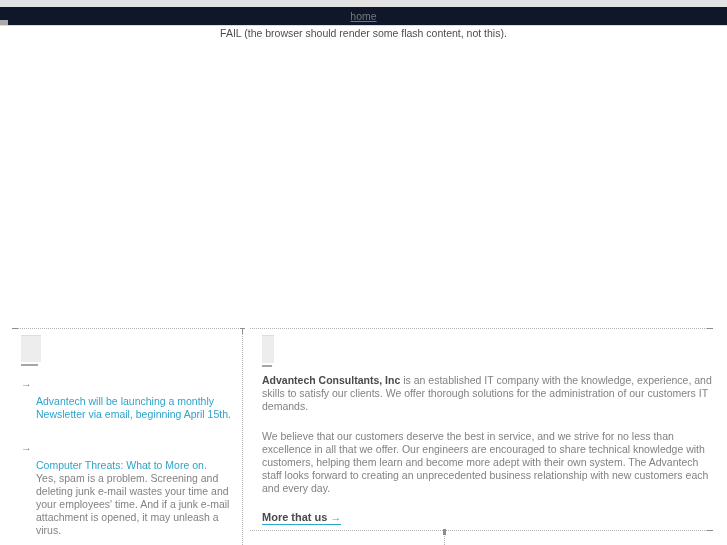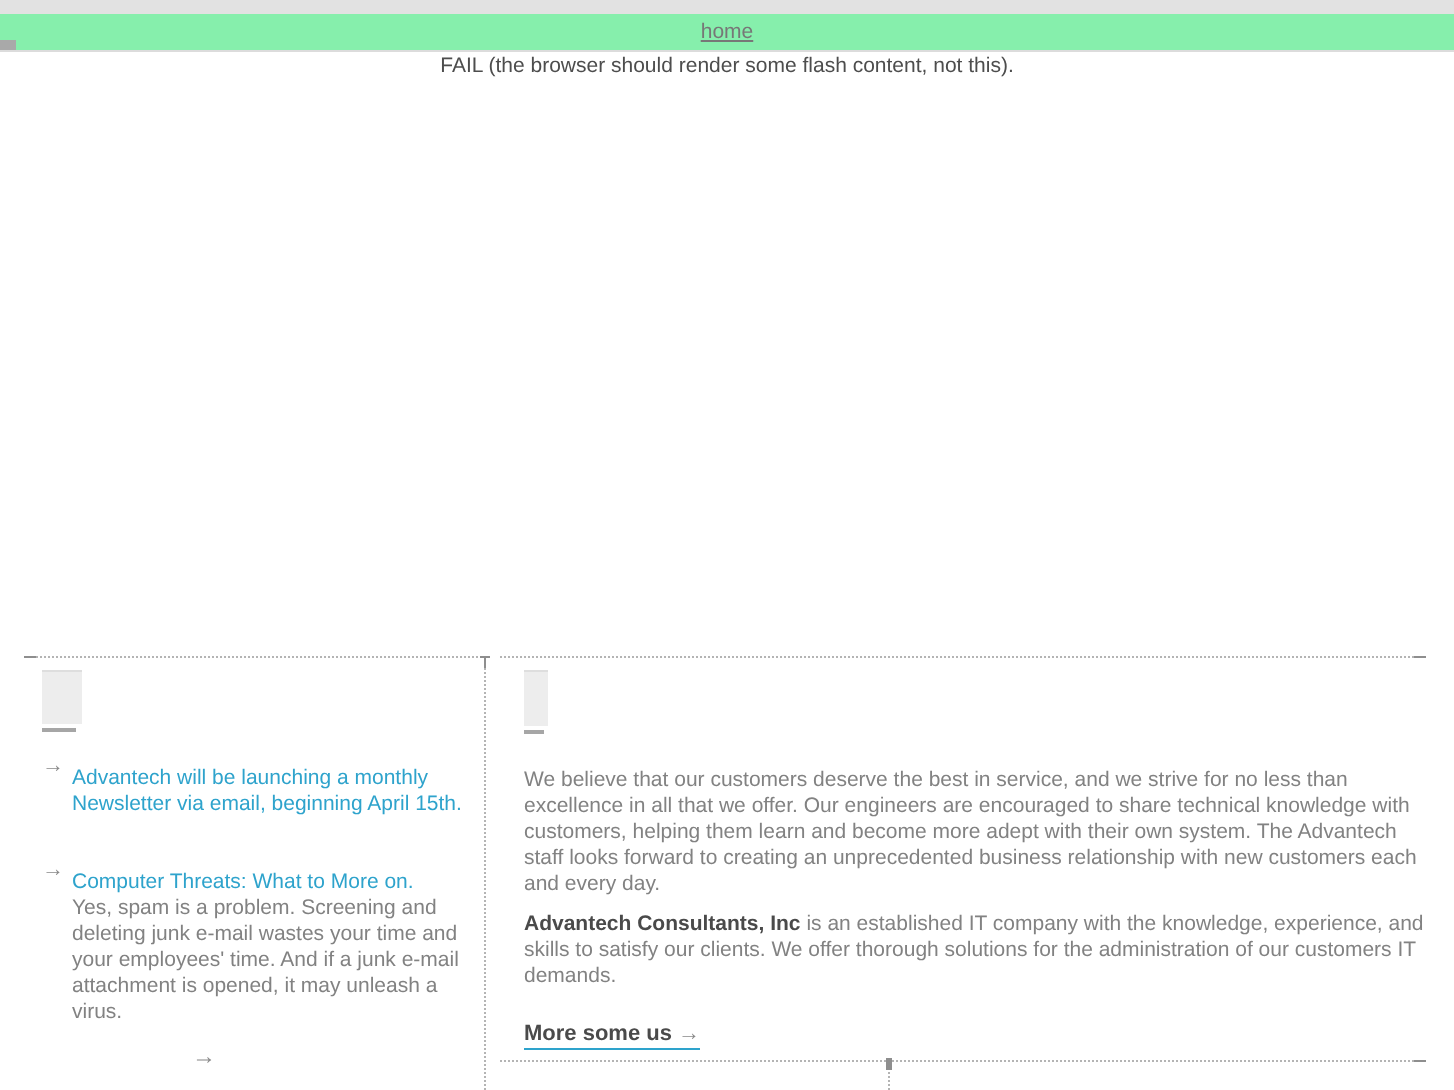--- a/index.html
+++ b/index.html
@@ -5,21 +5,21 @@
   html,body{margin:0;padding:0;}
   body{
     width:727px;height:545px;position:relative;overflow:hidden;
     background:#ffffff;
     font-family:"Liberation Sans","DejaVu Sans",sans-serif;
     -webkit-font-smoothing:antialiased;
   }
   
   .top-strip{position:absolute;left:0;top:0;width:727px;height:7px;background:#e2e2e2;}
   .nav-bar{
-    position:absolute;left:0;top:7px;width:727px;height:18px;background:#86efac;
+    position:absolute;left:0;top:7px;width:727px;height:18px;background:#0f172a;
     border-bottom:1px solid #dcdcdc;display:flex;align-items:center;justify-content:center;
   }
   .home-link{
     font-size:10.5px;color:#777;text-decoration:underline;cursor:pointer;
   }
   .corner-notch{position:absolute;left:0;top:20px;width:8px;height:5px;background:#a9a9a9;}
   .fail-text{
     position:absolute;left:0;top:27px;width:727px;text-align:center;
     font-size:10.5px;color:#4d4d4d;
   }
@@ -33,21 +33,21 @@
   
   .news-col{position:absolute;left:21px;top:335px;width:215px;}
   .news-item{display:flex;margin-top:0;}
   .news-arrow{
     width:15px;flex:0 0 15px;color:#8a8a8a;font-size:11px;line-height:13px;
   }
   .news-body{width:200px;}
   .news-date{font-size:11px;font-weight:bold;color:#4a4a4a;line-height:13px;}
   .news-link{
     display:block;font-size:10.5px;line-height:13px;color:var(--link,#2ea3cc);
-    text-decoration:none;white-space:pre-line;cursor:pointer;margin-top:6px;
+    text-decoration:none;white-space:pre-line;cursor:pointer;margin-top:18px;
   }
   .news-text{font-size:10.5px;line-height:13px;color:#828282;white-space:pre-line;margin-top:0;}
   .news-more-arrow{
     display:inline-block;margin:8px 0 0 75px;color:#8a8a8a;font-size:12px;cursor:pointer;
     text-decoration:none;
   }
   
   .about-col{position:absolute;left:262px;top:335px;width:452px;}
   .about-para{
     font-size:10.5px;line-height:13px;color:#828282;white-space:pre-line;margin:0;
@@ -111,24 +111,24 @@
 
   <a class="news-more-arrow">→</a>
 </div>
 
 <div class="about-col">
   <div>
     <div class="ph-rect" style="width:12px;height:27px;"></div>
     <div class="ph-underline" style="width:10px;"></div>
   </div>
 
+  <p class="about-para p1"><span class="company">Advantech Consultants, Inc</span><span> is an established IT company with the knowledge, experience, and
+skills to satisfy our clients. We offer thorough solutions for the administration of our customers IT
+demands.</span></p>
+
   <p class="about-para p2">We believe that our customers deserve the best in service, and we strive for no less than
 excellence in all that we offer. Our engineers are encouraged to share technical knowledge with
 customers, helping them learn and become more adept with their own system. The Advantech
 staff looks forward to creating an unprecedented business relationship with new customers each
 and every day.</p>
 
-  <p class="about-para p1"><span class="company">Advantech Consultants, Inc</span><span> is an established IT company with the knowledge, experience, and
-skills to satisfy our clients. We offer thorough solutions for the administration of our customers IT
-demands.</span></p>
-
-  <a class="more-link"><span>More some us</span><span class="more-link-arrow">→</span></a>
+  <a class="more-link"><span>More that us</span><span class="more-link-arrow">→</span></a>
 </div>
 
 </body></html>

